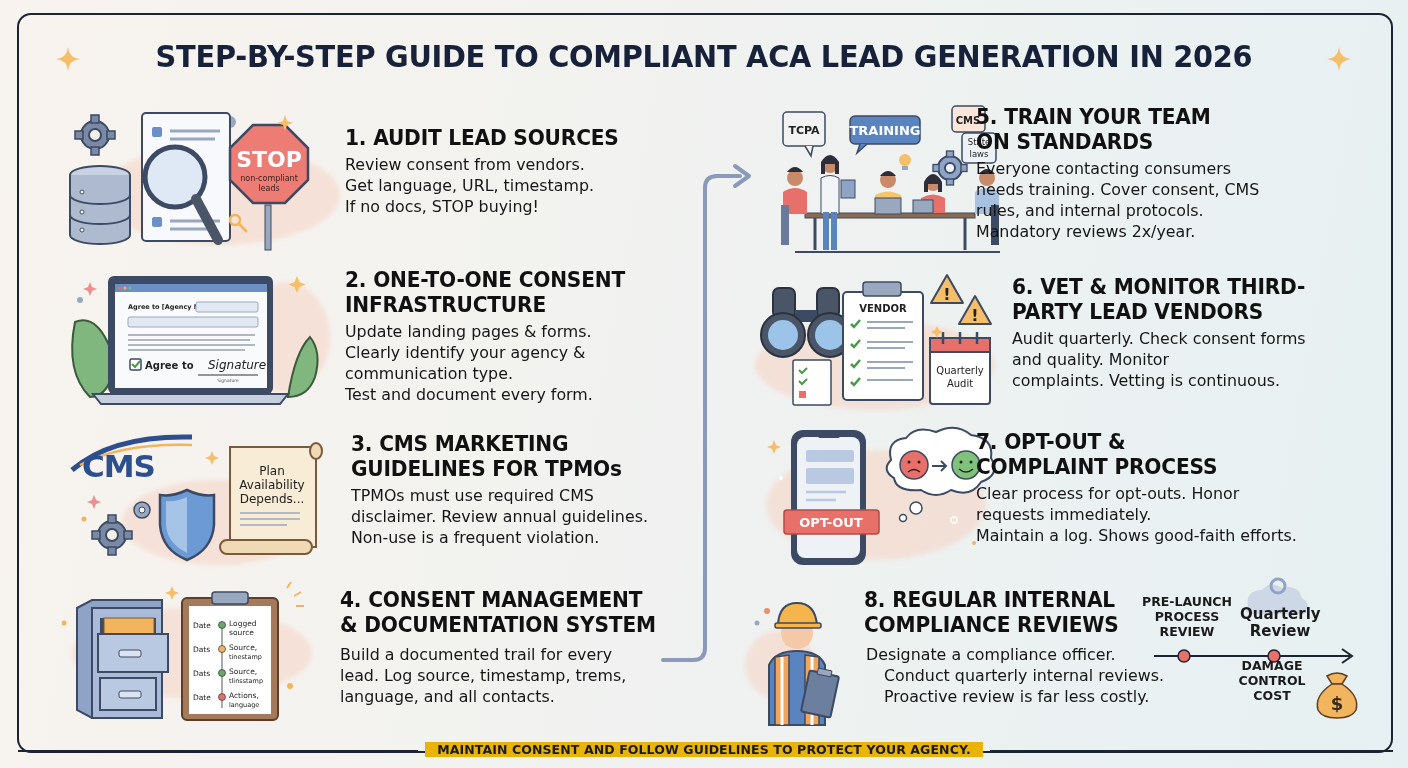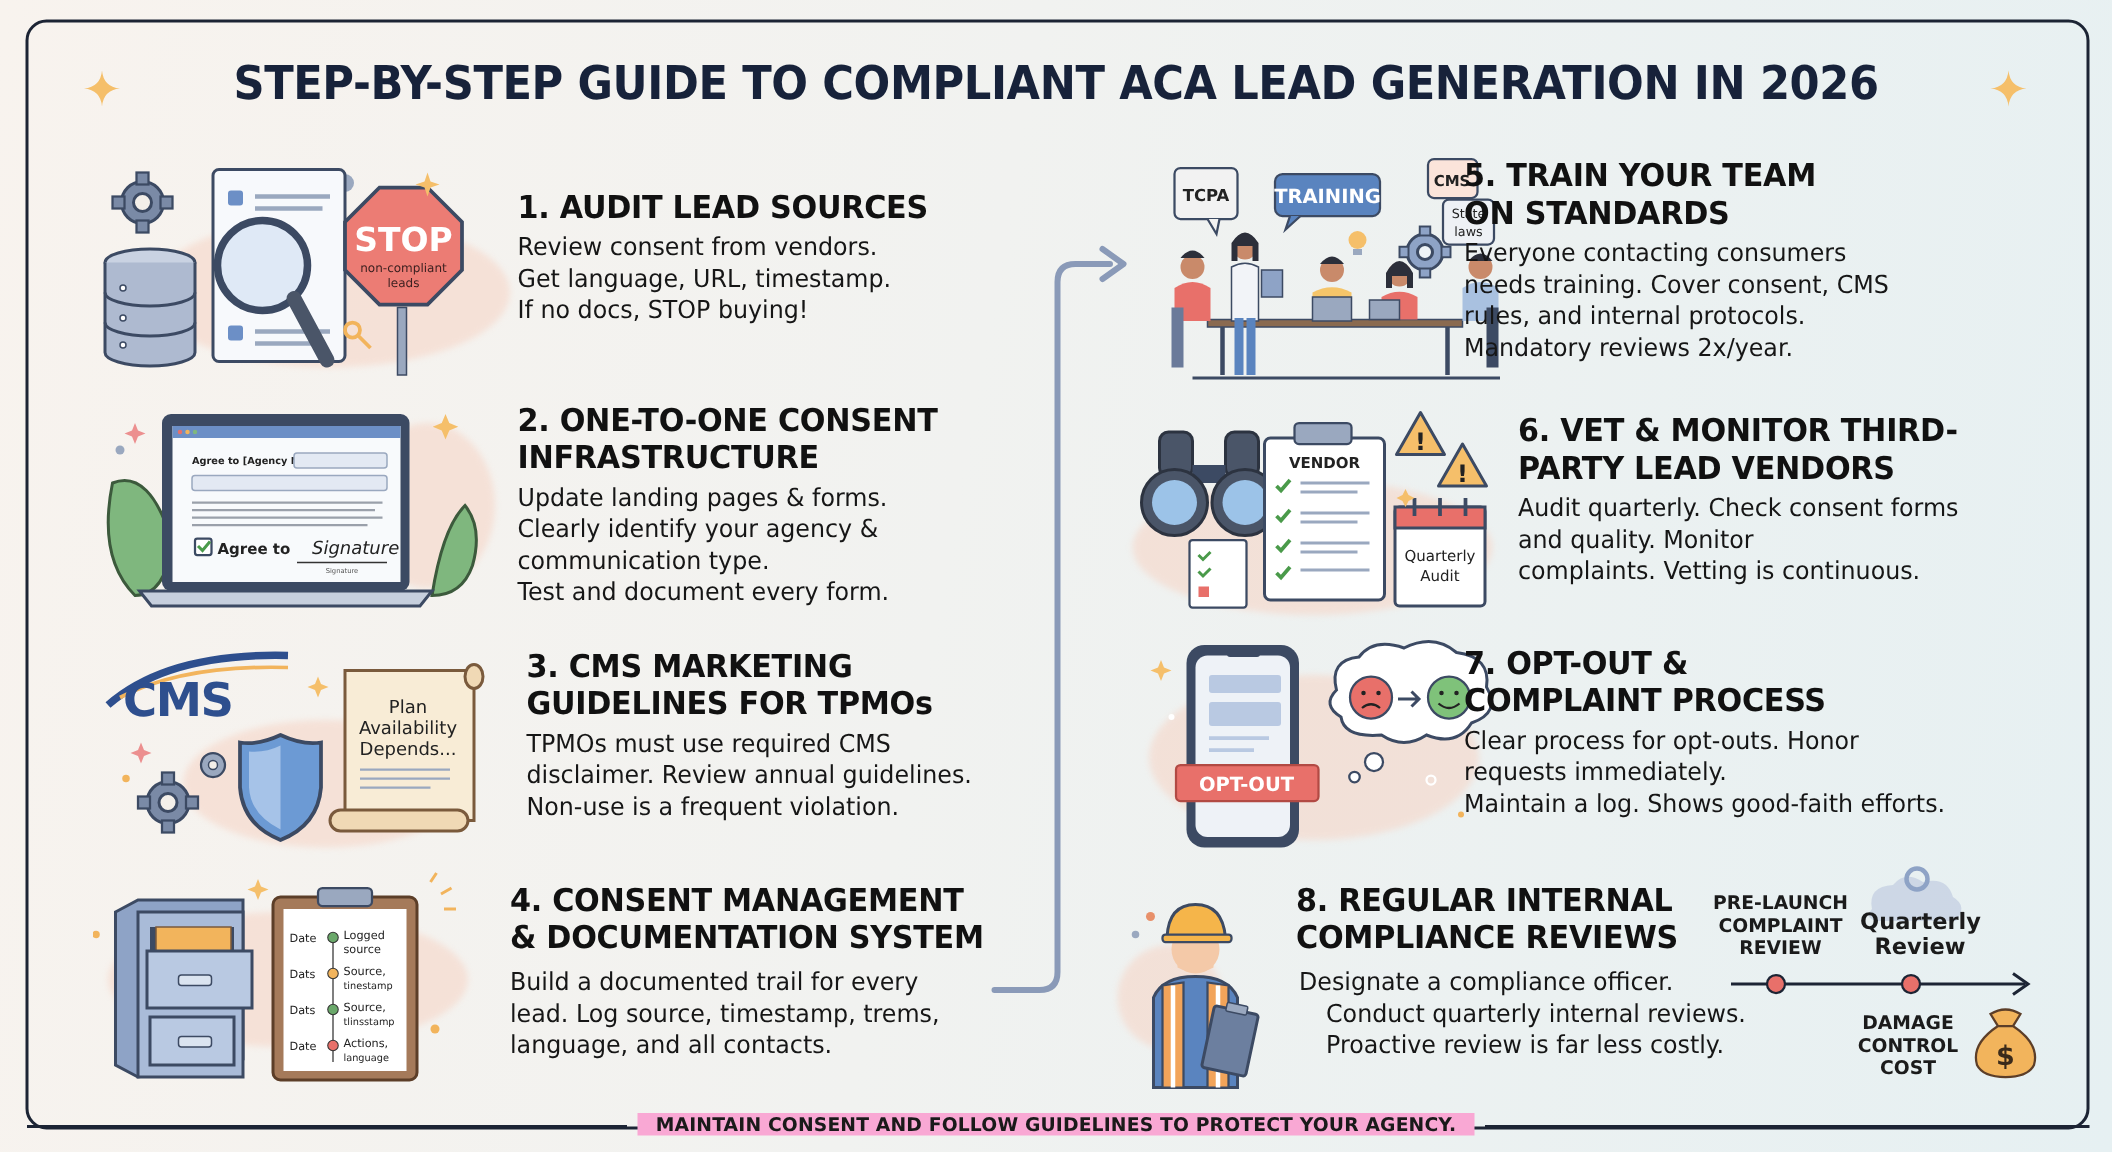--- a/index.html
+++ b/index.html
@@ -33,21 +33,21 @@
     transform-origin: left top; transform: scaleX(0.96);
   }
   .illus { position: absolute; }
   .blob { position: absolute; border-radius: 50%; background: #f6d6c8; opacity: 0.6; filter: blur(2px); }
   .footer-line { position: absolute; top: 750px; height: 2px; background: #1c2434; }
   .footer {
     position: absolute; top: 742px; left: 0; width: 1408px; text-align: center;
     font-family: "DejaVu Sans", sans-serif; font-size: 12.5px; font-weight: bold; color: #1a1a1a;
     letter-spacing: 0.1px;
   }
-  .footer span { background: #f9a8d4; padding: 0 12px; }
+  .footer span { background: #eab308; padding: 0 12px; }
   .timeline-label {
     position: absolute; font-family: "DejaVu Sans", sans-serif; font-weight: bold;
     font-size: 12.5px; line-height: 15px; text-align: center; color: #1b1b1b;
   }
   svg text { font-family: "DejaVu Sans", sans-serif; }
 </style>
 </head>
 <body>
 
 <div class="frame"></div>
@@ -504,35 +504,35 @@
 <div class="step" style="left:864px;top:588px;width:340px">
   <h2 style="white-space:pre-line">8. REGULAR INTERNAL
 COMPLIANCE REVIEWS</h2>
   <p style="margin-top:6px;margin-left:2px">Designate a compliance officer.</p>
   <p style="margin-top:0;margin-left:20px">Conduct quarterly internal reviews.</p>
   <p style="margin-top:0;margin-left:20px">Proactive review is far less costly.</p>
 </div>
 
 <div>
   <div class="timeline-label" style="left:1132px;top:594px;width:110px;white-space:pre-line">PRE-LAUNCH
-COMPLAINT
+PROCESS
 REVIEW</div>
   <svg style="position:absolute;left:1240px;top:576px" width="75" height="50" viewBox="0 0 75 50">
     <path d="M8 30 Q5 15 22 14 Q30 4 42 12 Q58 8 62 22 Q72 28 64 38 L12 38 Q2 36 8 30Z" fill="#c6d1e2" opacity="0.8"></path>
     <circle cx="38" cy="10" r="7" fill="none" stroke="#8ea3c6" stroke-width="3"></circle>
   </svg>
   <div class="timeline-label" style="left:1240px;top:606px;width:80px;font-size:15px;line-height:17px;white-space:pre-line">Quarterly
 Review</div>
   <svg style="position:absolute;left:1150px;top:645px" width="210" height="22" viewBox="0 0 210 22">
     <line x1="4" y1="11" x2="200" y2="11" stroke="#1c2434" stroke-width="2"></line>
     <path d="M192 4 L202 11 L192 18" fill="none" stroke="#1c2434" stroke-width="2"></path>
     <circle cx="34" cy="11" r="6" fill="#e8706a" stroke="#1c2434" stroke-width="1.5"></circle>
     <circle cx="124" cy="11" r="6" fill="#e8706a" stroke="#1c2434" stroke-width="1.5"></circle>
   </svg>
-  <div class="timeline-label" style="left:1232px;top:674px;width:80px;white-space:pre-line">DAMAGE
+  <div class="timeline-label" style="left:1232px;top:658px;width:80px;white-space:pre-line">DAMAGE
 CONTROL
 COST</div>
   <svg style="position:absolute;left:1312px;top:668px" width="50" height="52" viewBox="0 0 50 52">
     <path d="M15 8 Q25 2 35 8 L30 16 H20Z" fill="#f2b45c" stroke="#5c3e28" stroke-width="1.5"></path>
     <path d="M20 16 Q2 28 6 42 Q10 50 25 50 Q40 50 44 42 Q48 28 30 16Z" fill="#f2b45c" stroke="#5c3e28" stroke-width="1.5"></path>
     <text x="25" y="42" text-anchor="middle" font-size="18" font-weight="bold" fill="#3a2a1a">$</text>
   </svg>
 </div>
 
 <div class="footer-line" style="left:18px;width:400px"></div>

